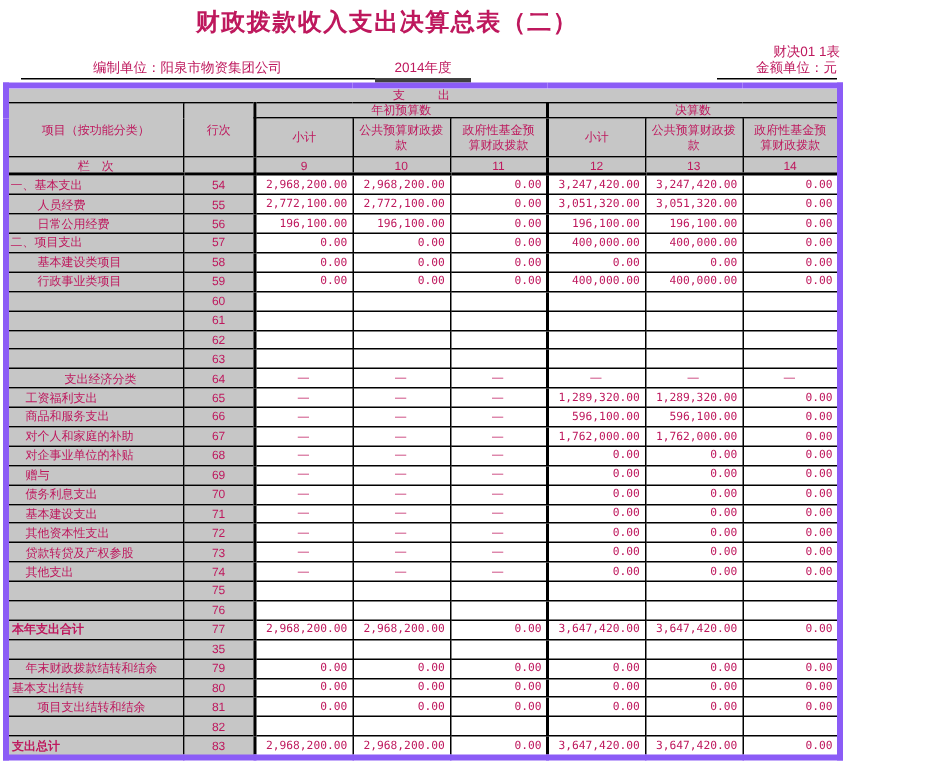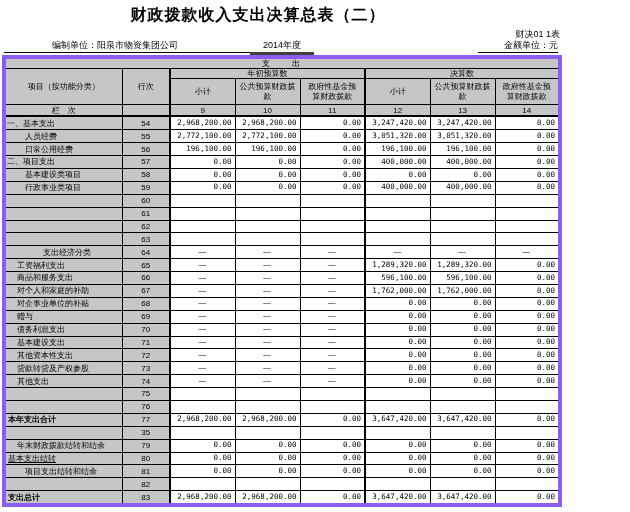--- a/index.html
+++ b/index.html
@@ -1,22 +1,22 @@
 <!DOCTYPE html>
 <html><head>
 <meta charset="utf-8">
 <style>
   html,body{margin:0;padding:0;background:#fff;}
   .page{position:relative;width:630px;height:512px;background:#ffffff;overflow:hidden;
-        font-family:"Liberation Sans","DejaVu Sans",sans-serif;color:#000000;}
+        font-family:"Liberation Sans","DejaVu Sans",sans-serif;color:#be185d;}
   .title{position:absolute;top:5px;left:0;width:516px;text-align:center;
          font-size:16px;font-weight:bold;letter-spacing:1px;}
   .form-code{position:absolute;top:28px;right:70px;font-size:9px;}
   .info-row{position:absolute;top:39px;left:2px;width:556px;height:14px;font-size:9px;}
-  .info-unit{position:absolute;left:2px;top:0;width:232px;height:13px;border-bottom:1px solid #000;padding-left:48px;}
+  .info-unit{position:absolute;left:12px;top:0;width:232px;height:13px;border-bottom:1px solid #000;padding-left:48px;}
   .info-year{position:absolute;left:248px;top:0;width:64px;height:13px;text-align:center;border-bottom:3px solid #404040;}
   .info-currency{position:absolute;right:0;top:0;width:80px;height:13px;text-align:right;border-bottom:1px solid #000;}
 
   table.report{position:absolute;top:55px;left:2px;width:556px;
                border-collapse:collapse;table-layout:fixed;
                font-size:8px;line-height:1.15;}
   table.report{border:4px solid #8b5cf6;}
   .report th,.report td{border:1px solid #000;padding:0 2px;overflow:hidden;
                         white-space:nowrap;font-weight:normal;}
   .report th{background:#c6c6c6;text-align:center;}
@@ -29,21 +29,21 @@
 
   tbody td{height:11.9px;}
   td.cl{background:#c6c6c6;text-align:left;}
   td.cn{background:#c6c6c6;text-align:center;}
   td.num{background:#fff;text-align:right;padding-right:3px;
          font-family:"DejaVu Sans Mono","Liberation Mono",monospace;font-size:7.5px;}
   td.num.dash{text-align:center;font-family:"Liberation Sans",sans-serif;}
   td.cl.ind0{padding-left:1px;}
   td.cl.ind1{padding-left:11px;}
   td.cl.ind2{padding-left:19px;margin-left:19px;}
-  td.cl.ind3{text-decoration:underline;}
+  td.cl.ind3{}
   td.cl.ind4{padding-left:37px;}
   td.cl.center{text-align:left;padding-left:2px;}
   td.cl.bold{font-weight:bold;}
 </style>
 </head>
 <body>
 
 <div class="page">
   <div class="title">财政拨款收入支出决算总表（二）</div>
   <div class="form-code">财决01 1表</div>

